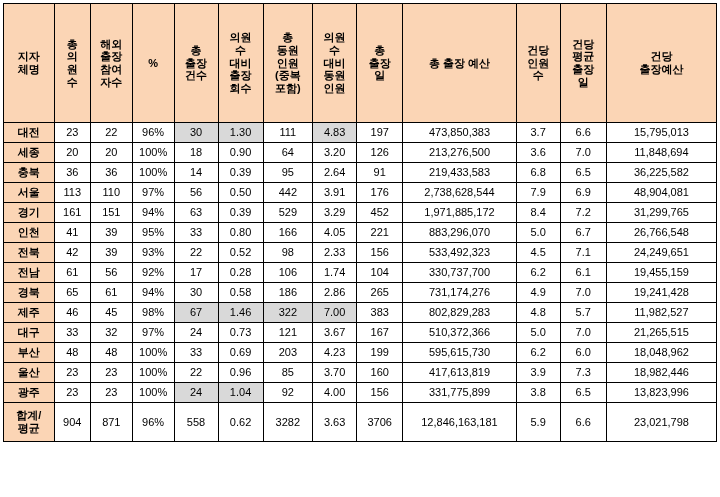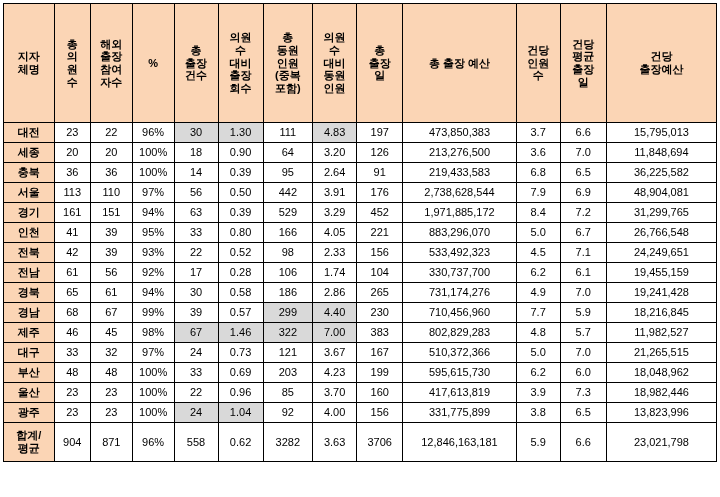--- a/index.html
+++ b/index.html
@@ -285,35 +285,20 @@
         <td class="num">0.58</td>
         <td class="num">186</td>
         <td class="num">2.86</td>
         <td class="num">265</td>
         <td class="num">731,174,276</td>
         <td class="num">4.9</td>
         <td class="num">7.0</td>
         <td class="num">19,241,428</td>
       </tr>
       <tr>
-        <td class="region">경남</td>
-        <td class="num">68</td>
-        <td class="num">67</td>
-        <td class="num">99%</td>
-        <td class="num">39</td>
-        <td class="num">0.57</td>
-        <td class="num shaded">299</td>
-        <td class="num shaded">4.40</td>
-        <td class="num">230</td>
-        <td class="num">710,456,960</td>
-        <td class="num">7.7</td>
-        <td class="num">5.9</td>
-        <td class="num">18,216,845</td>
-      </tr>
-      <tr>
         <td class="region">제주</td>
         <td class="num">46</td>
         <td class="num">45</td>
         <td class="num">98%</td>
         <td class="num shaded">67</td>
         <td class="num shaded">1.46</td>
         <td class="num shaded">322</td>
         <td class="num shaded">7.00</td>
         <td class="num">383</td>
         <td class="num">802,829,283</td>

